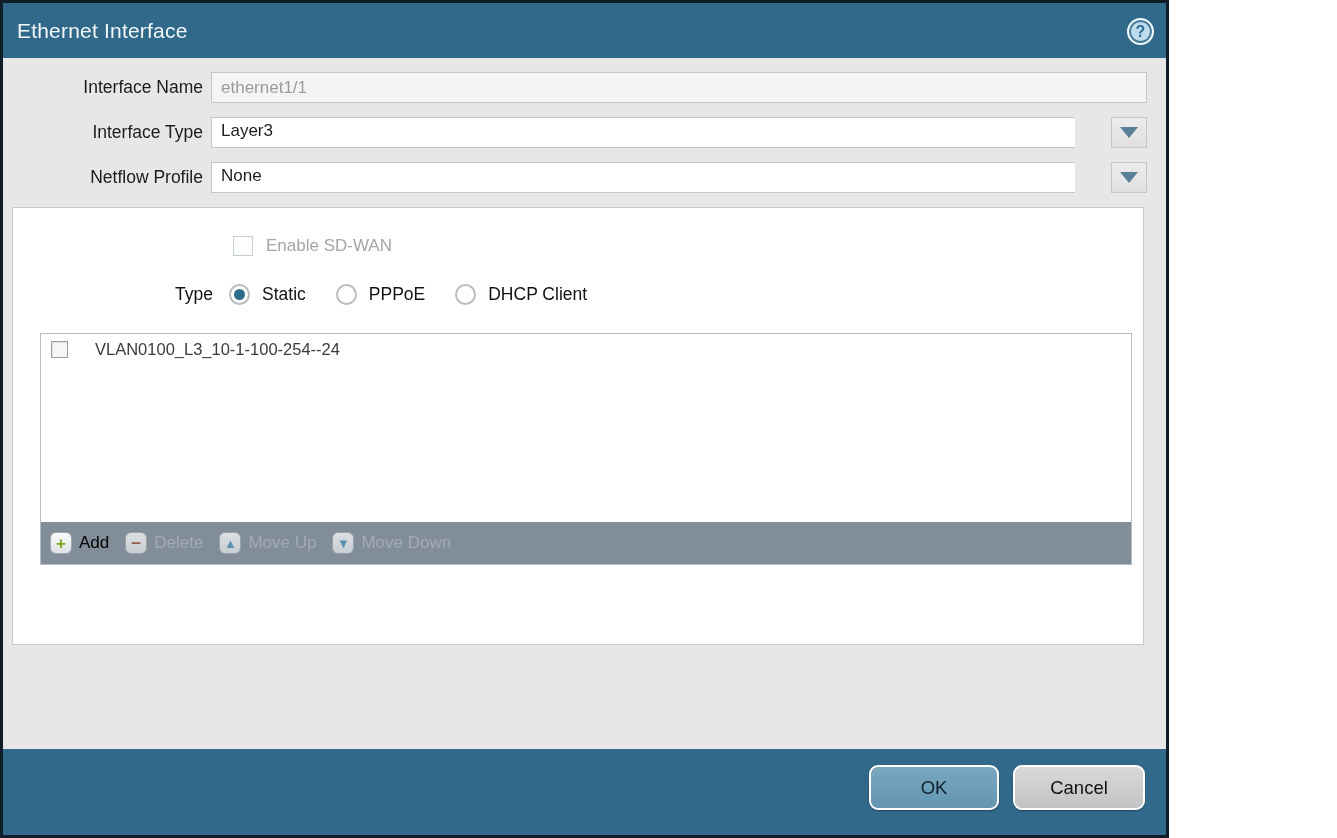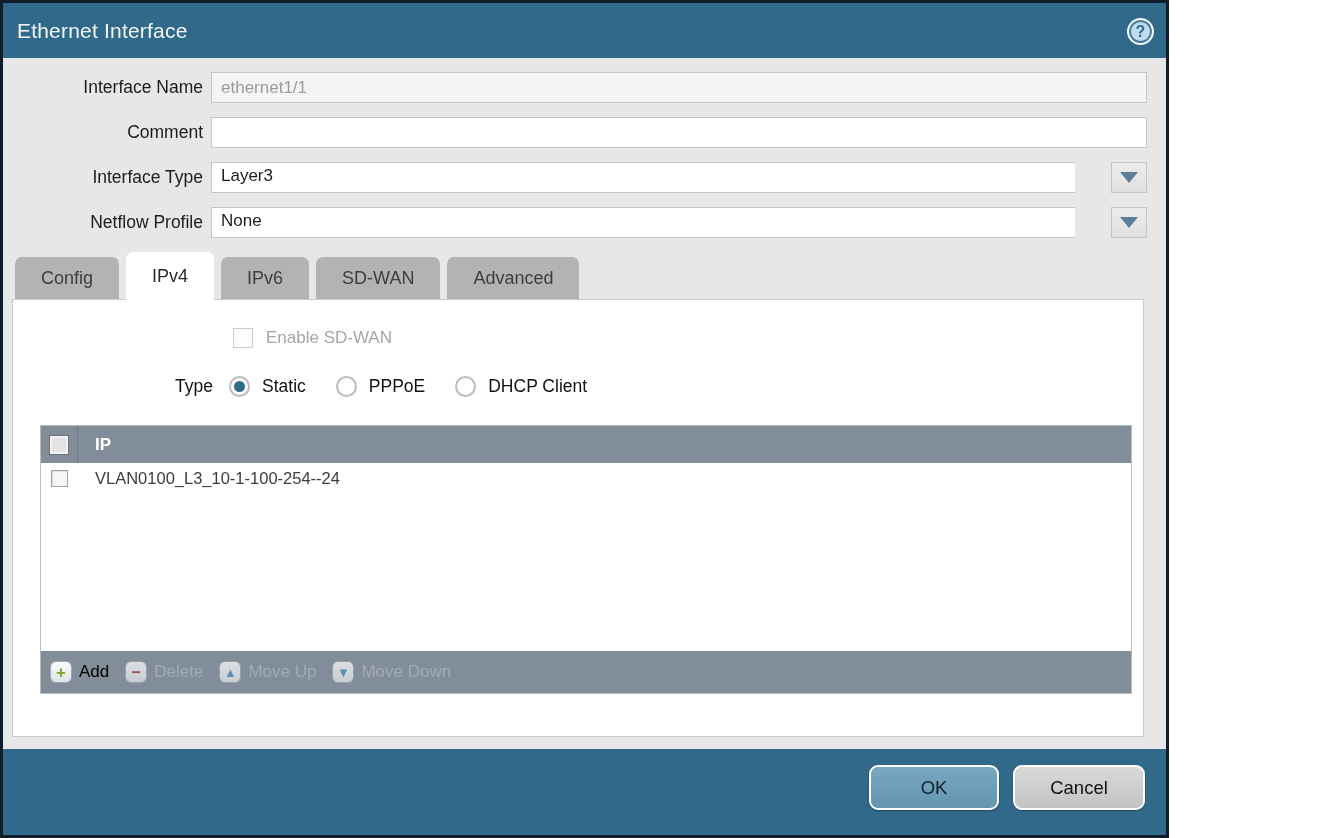--- a/index.html
+++ b/index.html
@@ -225,26 +225,20 @@
 
   <div class="content">
 
     <div class="form-row">
       <div class="form-label">Interface Name</div>
       <div class="form-field">
         <input class="text-input" disabled="" value="ethernet1/1" style="">
       </div>
     </div>
 
-    <div class="form-row">
-      <div class="form-label">Comment</div>
-      <div class="form-field">
-        <input class="text-input" value="" style="">
-      </div>
-    </div>
 
     <div class="form-row">
       <div class="form-label">Interface Type</div>
       <div class="form-field">
         <div class="dropdown">
           <div class="dd-value">Layer3</div>
           <div class="dd-trigger">
             <div class="dd-arrow"></div>
           </div>
         </div>
@@ -256,27 +250,20 @@
       <div class="form-field">
         <div class="dropdown">
           <div class="dd-value">None</div>
           <div class="dd-trigger">
             <div class="dd-arrow"></div>
           </div>
         </div>
       </div>
     </div>
 
-    <div class="tabs">
-      <div class="tab">Config</div>
-      <div class="tab active">IPv4</div>
-      <div class="tab">IPv6</div>
-      <div class="tab">SD-WAN</div>
-      <div class="tab">Advanced</div>
-    </div>
 
     <div class="panel">
 
       <div class="sdwan-row">
         <div class="checkbox"></div>
         <div class="sdwan-label">Enable SD-WAN</div>
       </div>
 
       <div class="type-row">
         <div class="type-label">Type</div>
@@ -288,26 +275,20 @@
           <div class="radio"></div>
           <div class="radio-label">PPPoE</div>
         </div>
         <div class="radio-item">
           <div class="radio"></div>
           <div class="radio-label">DHCP Client</div>
         </div>
       </div>
 
       <div class="ip-table">
-        <div class="ip-header">
-          <div class="hdr-cb-cell">
-            <div class="hdr-checkbox"></div>
-          </div>
-          <div class="hdr-title">IP</div>
-        </div>
         <div class="ip-body">
           <div class="ip-row">
             <div class="row-cb-cell">
               <div class="row-checkbox"></div>
             </div>
             <div class="row-text">VLAN0100_L3_10-1-100-254--24</div>
           </div>
         </div>
         <div class="ip-toolbar">
           <div class="tb-btn">

